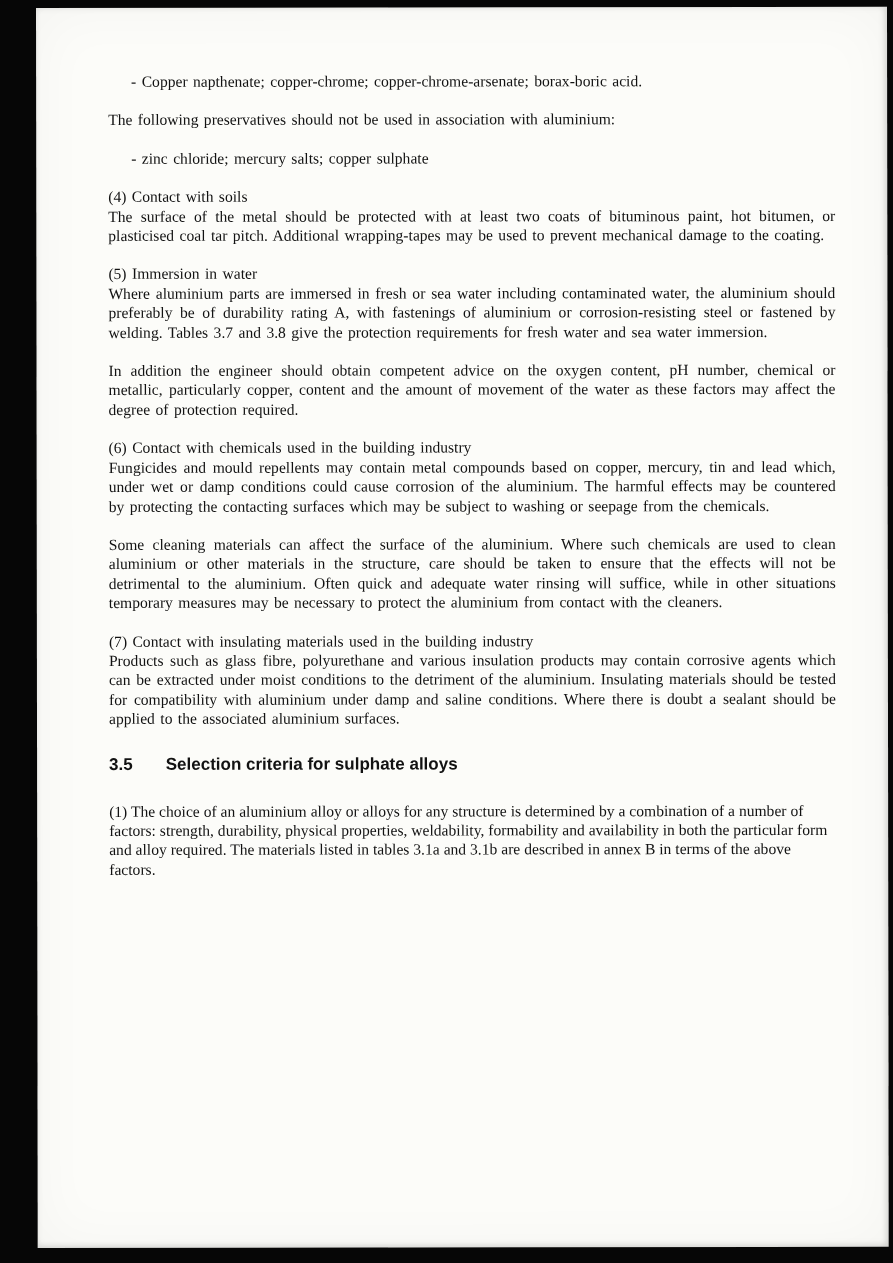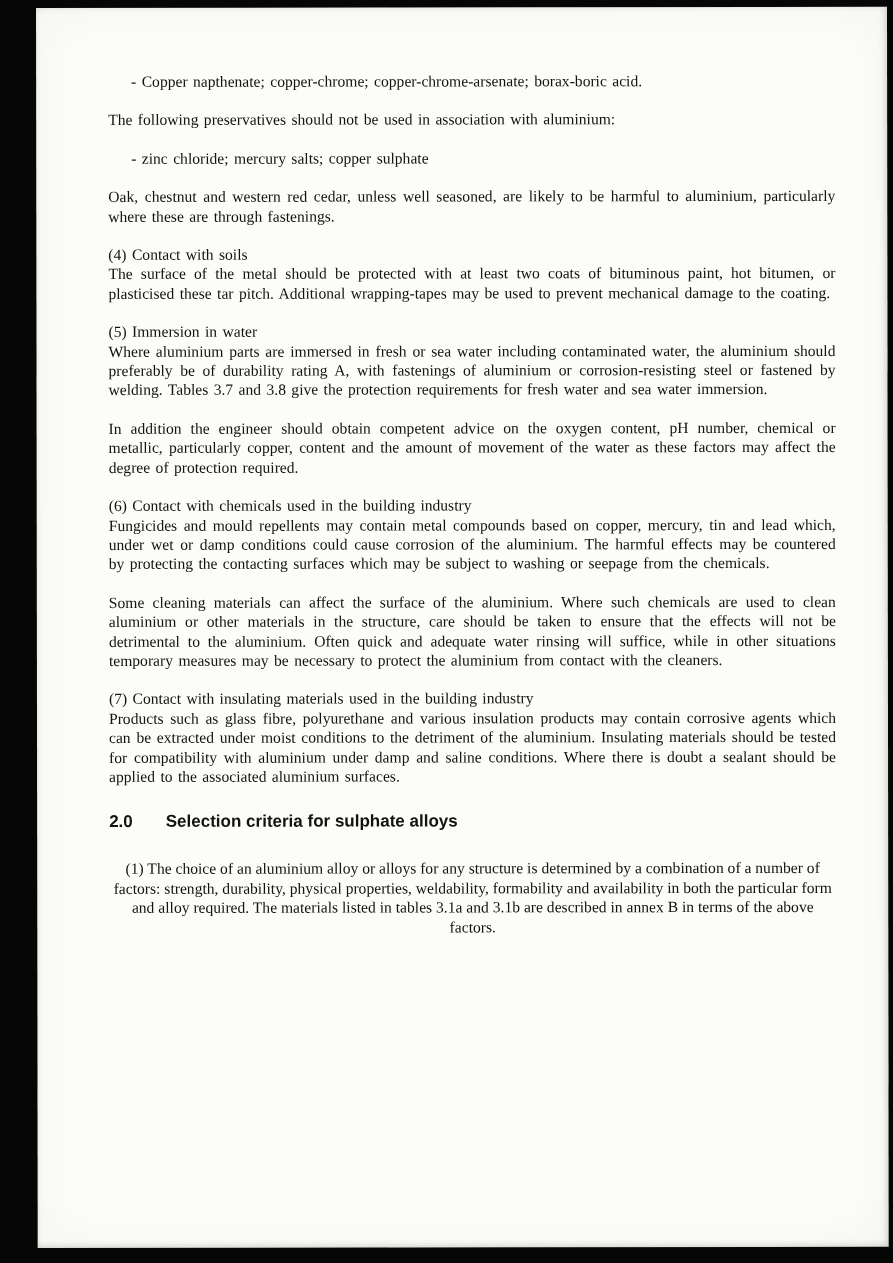--- a/index.html
+++ b/index.html
@@ -55,44 +55,43 @@
     font-weight: bold;
     font-size: 17px;
     margin: 26px 0 27px 0;
     text-align: left;
   }
   .section-heading .sec-num {
     display: inline-block;
     margin-right: 33px;
   }
   .final-para {
-    text-align: center;
+    text-align: left;
     word-spacing: normal;
   }
 </style>
 </head>
 <body>
 
 <div class="scan-page">
   <div class="content">
 
     <div class="doc-header">
     </div>
 
     <div class="block list-item">- Copper napthenate; copper-chrome; copper-chrome-arsenate; borax-boric acid.</div>
 
     <div class="block">The following preservatives should not be used in association with aluminium:</div>
 
     <div class="block list-item">- zinc chloride; mercury salts; copper sulphate</div>
 
-    <div class="block">Oak, chestnut and western red cedar, unless well seasoned, are likely to be harmful to aluminium, particularly where these are through fastenings.</div>
 
     <div class="block">
       <div class="para-label">(4) Contact with soils</div>
-      <div>The surface of the metal should be protected with at least two coats of bituminous paint, hot bitumen, or plasticised these tar pitch. Additional wrapping-tapes may be used to prevent mechanical damage to the coating.</div>
+      <div>The surface of the metal should be protected with at least two coats of bituminous paint, hot bitumen, or plasticised coal tar pitch. Additional wrapping-tapes may be used to prevent mechanical damage to the coating.</div>
     </div>
 
     <div class="block">
       <div class="para-label">(5) Immersion in water</div>
       <div>Where aluminium parts are immersed in fresh or sea water including contaminated water, the aluminium should preferably be of durability rating A, with fastenings of aluminium or corrosion-resisting steel or fastened by welding. Tables 3.7 and 3.8 give the protection requirements for fresh water and sea water immersion.</div>
     </div>
 
     <div class="block">In addition the engineer should obtain competent advice on the oxygen content, pH number, chemical or metallic, particularly copper, content and the amount of movement of the water as these factors may affect the degree of protection required.</div>
 
     <div class="block">
@@ -101,19 +100,19 @@
     </div>
 
     <div class="block">Some cleaning materials can affect the surface of the aluminium. Where such chemicals are used to clean aluminium or other materials in the structure, care should be taken to ensure that the effects will not be detrimental to the aluminium. Often quick and adequate water rinsing will suffice, while in other situations temporary measures may be necessary to protect the aluminium from contact with the cleaners.</div>
 
     <div class="block">
       <div class="para-label">(7) Contact with insulating materials used in the building industry</div>
       <div>Products such as glass fibre, polyurethane and various insulation products may contain corrosive agents which can be extracted under moist conditions to the detriment of the aluminium. Insulating materials should be tested for compatibility with aluminium under damp and saline conditions. Where there is doubt a sealant should be applied to the associated aluminium surfaces.</div>
     </div>
 
     <div class="section-heading">
-      <span class="sec-num">2.0</span><span>Selection criteria for sulphate alloys</span>
+      <span class="sec-num">3.5</span><span>Selection criteria for sulphate alloys</span>
     </div>
 
     <div class="block final-para">(1) The choice of an aluminium alloy or alloys for any structure is determined by a combination of a number of factors: strength, durability, physical properties, weldability, formability and availability in both the particular form and alloy required. The materials listed in tables 3.1a and 3.1b are described in annex B in terms of the above factors.</div>
 
   </div>
 </div>
 
 </body></html>

